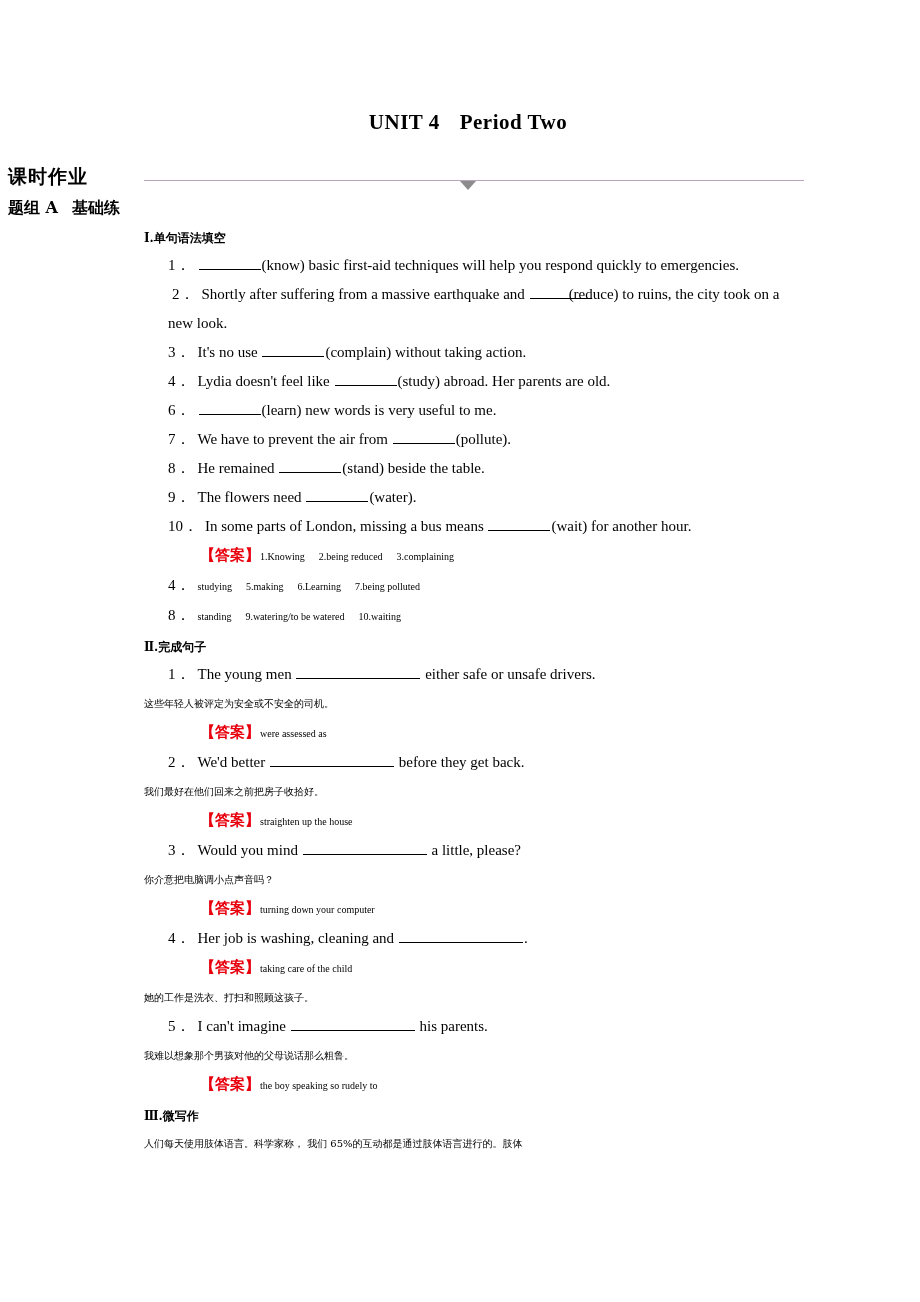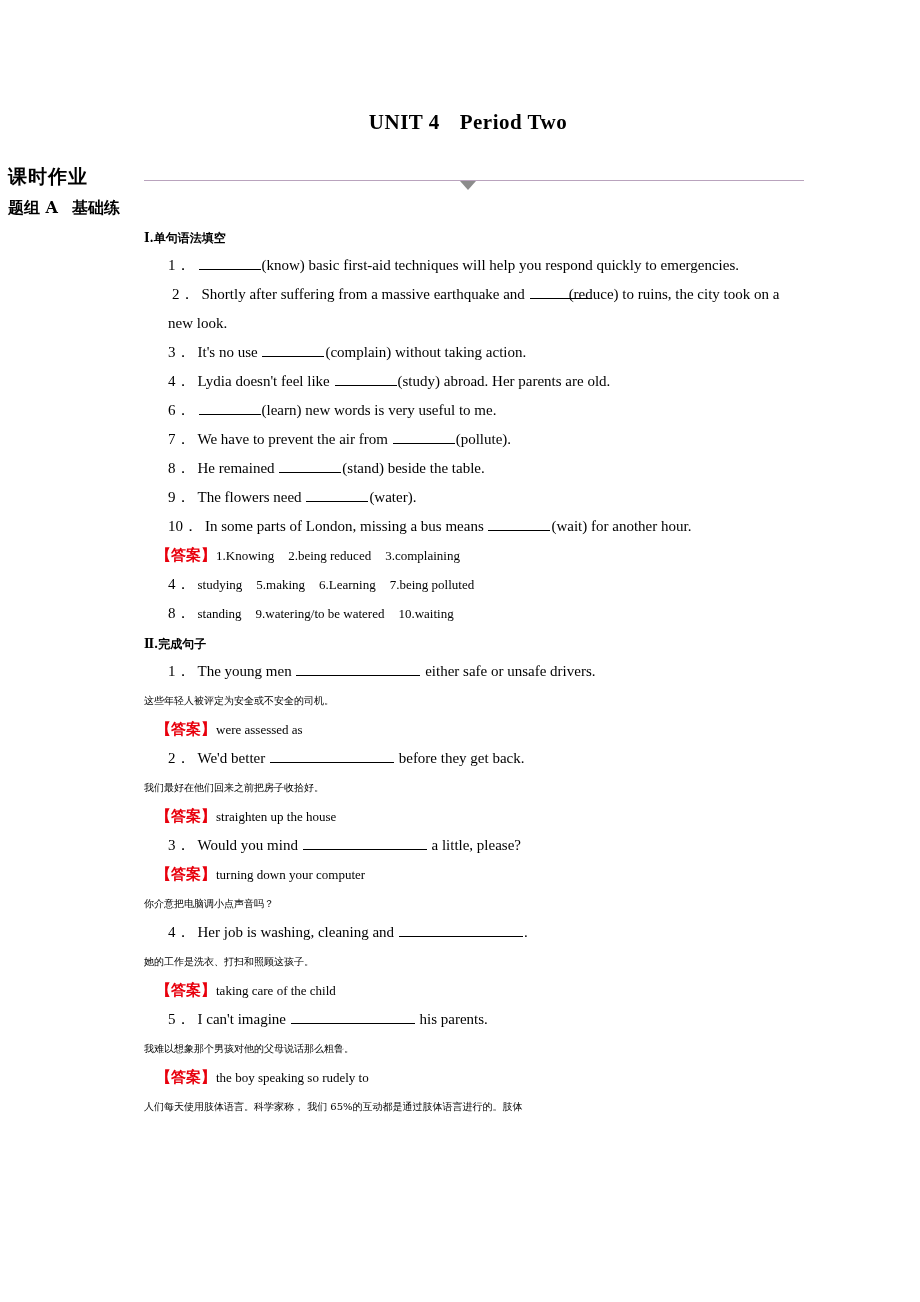--- a/index.html
+++ b/index.html
@@ -117,22 +117,23 @@
     margin: 0 1px;
   }
   .b-sm { width: 62px; }
   .b-lg { width: 124px; }
 
   .ans-tag {
     color: #e8000d;
     font-family: "DejaVu Serif", "Liberation Serif", serif;
     font-weight: bold;
     font-size: 15px;
-  }
-  .ans-txt { font-size: 13px; }
+    margin-left: 44px;
+  }
+  .ans-txt { font-size: 10px; }
 
   .sp { display: inline-block; width: 14px; }
 </style>
 </head>
 <body>
 
 <div class="page">
 
   <div class="doc-title">
     <span>UNIT 4</span><span class="gap"></span><span>Period Two</span>
@@ -214,37 +215,38 @@
       <span class="num">2．</span><span class="numsp"></span><span>We'd better </span><span class="blank b-lg"></span><span> before they get back.</span>
     </div>
     <div class="line cn">我们最好在他们回来之前把房子收拾好。</div>
     <div class="line" style="padding-left:12px;">
       <span class="ans-tag">【答案】</span><span class="ans-txt">straighten up the house</span>
     </div>
 
     <div class="line indent">
       <span class="num">3．</span><span class="numsp"></span><span>Would you mind </span><span class="blank b-lg"></span><span> a little, please?</span>
     </div>
+    <div class="line cn">你介意把电脑调小点声音吗？</div>
     <div class="line" style="padding-left:12px;">
       <span class="ans-tag">【答案】</span><span class="ans-txt">turning down your computer</span>
     </div>
-    <div class="line cn">你介意把电脑调小点声音吗？</div>
 
     <div class="line indent">
       <span class="num">4．</span><span class="numsp"></span><span>Her job is washing, cleaning and </span><span class="blank b-lg"></span><span>.</span>
     </div>
+    <div class="line" style="padding-left:12px;">
+      <span class="ans-tag">【答案】</span><span class="ans-txt">taking care of the child</span>
+    </div>
     <div class="line cn">她的工作是洗衣、打扫和照顾这孩子。</div>
-    <div class="line" style="padding-left:12px;">
-      <span class="ans-tag">【答案】</span><span class="ans-txt">taking care of the child</span>
-    </div>
 
     <div class="line indent">
       <span class="num">5．</span><span class="numsp"></span><span>I can't imagine </span><span class="blank b-lg"></span><span> his parents.</span>
     </div>
     <div class="line cn">我难以想象那个男孩对他的父母说话那么粗鲁。</div>
     <div class="line" style="padding-left:12px;">
       <span class="ans-tag">【答案】</span><span class="ans-txt">the boy speaking so rudely to</span>
     </div>
 
+    <div class="sec-head">Ⅲ.微写作</div>
     <div class="line cn">人们每天使用肢体语言。科学家称， 我们 65%的互动都是通过肢体语言进行的。肢体</div>
 
   </div>
 </div>
 
 </body></html>

